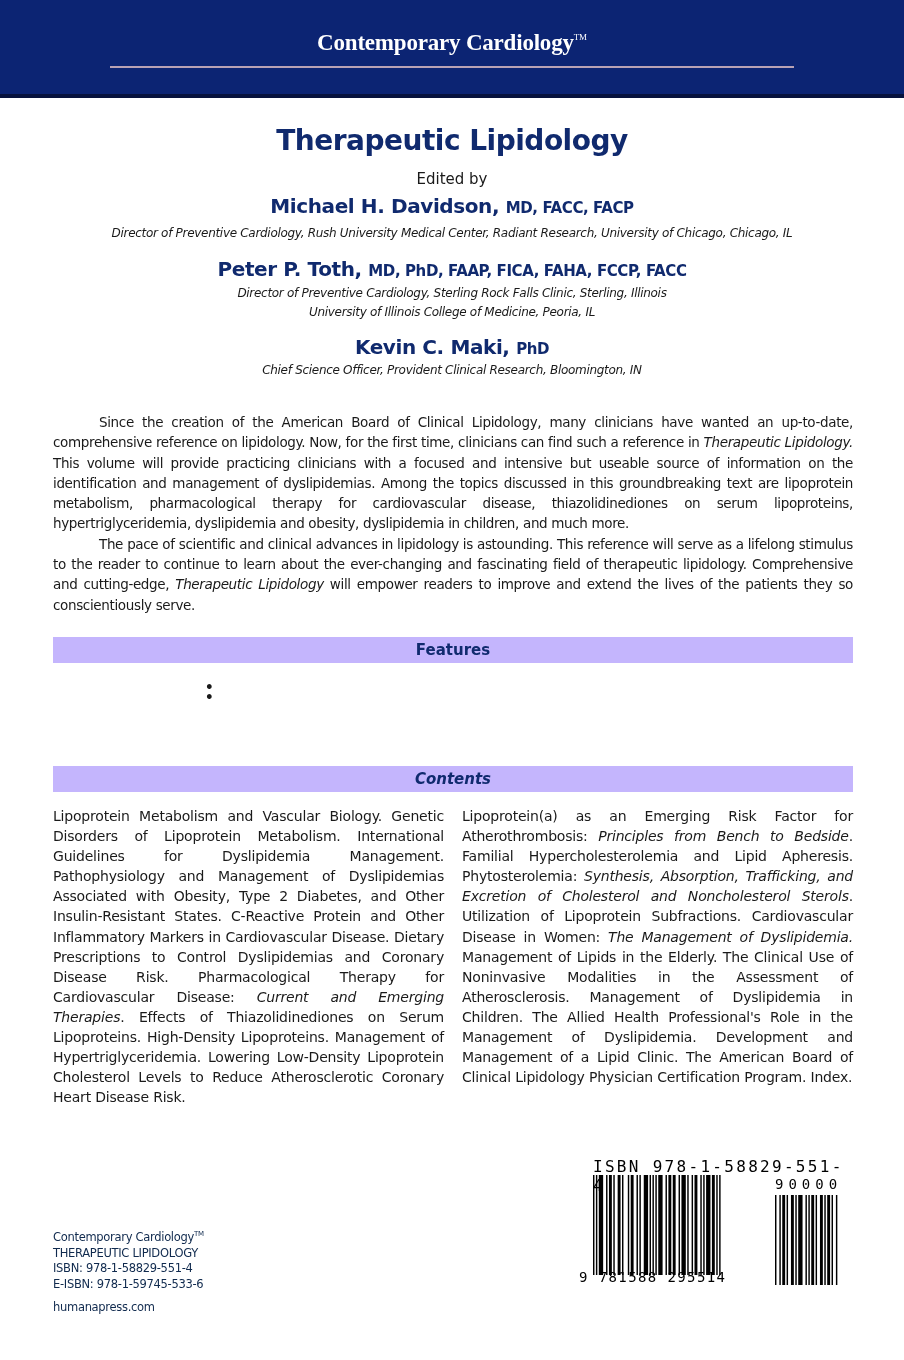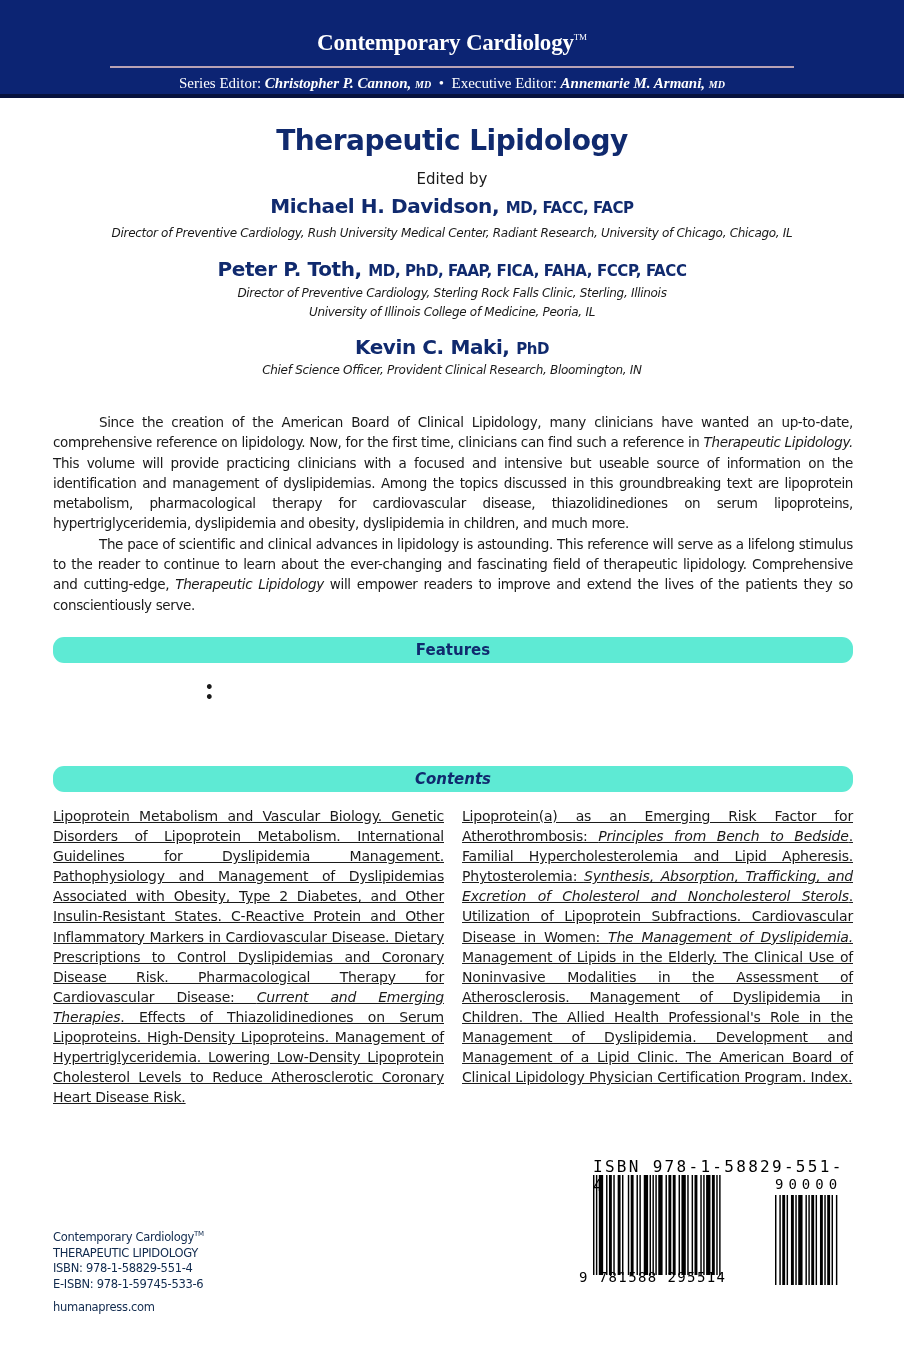--- a/index.html
+++ b/index.html
@@ -11,53 +11,44 @@
   .editors-line { position: absolute; top: 75px; width: 100%; text-align: center; font-family: "Liberation Serif", serif; font-size: 15px; color: #ffffff; white-space: nowrap; }
   .editors-line .nm { font-style: italic; font-weight: bold; }
   .editors-line .deg { font-style: italic; font-size: 10px; font-weight: bold; }
   .book-title { position: absolute; top: 124px; width: 100%; text-align: center; font-weight: bold; font-size: 28px; color: #102a6e; letter-spacing: -0.5px; }
   .edited-by { position: absolute; top: 170px; width: 100%; text-align: center; font-size: 15px; color: #1a1a1a; }
   .ed-name { position: absolute; width: 100%; text-align: center; font-weight: bold; font-size: 20px; color: #102a6e; letter-spacing: -0.4px; }
   .ed-name .cred { font-size: 15px; }
   .ed-aff { position: absolute; width: 100%; text-align: center; font-style: italic; font-size: 12px; color: #1a1a1a; letter-spacing: -0.3px; }
   .blurb { position: absolute; left: 53px; top: 412px; width: 800px; font-size: 13.5px; line-height: 20.3px; text-align: justify; letter-spacing: -0.35px; color: #1a1a1a; }
   .blurb p { margin: 0; text-indent: 46px; }
-  .band { position: absolute; left: 53px; width: 800px; height: 26px; background: #5eead4; text-align: center; font-weight: bold; font-size: 15px; line-height: 26px; color: #102a6e; border-radius: 11px; }
+  .band { position: absolute; left: 53px; width: 800px; height: 26px; background: #c4b5fd; text-align: center; font-weight: bold; font-size: 15px; line-height: 26px; color: #102a6e; }
   .features { position: absolute; left: 205px; top: 678px; width: 520px; margin: 0; padding: 0; list-style: none; font-weight: bold; font-size: 13.5px; line-height: 19px; letter-spacing: -0.3px; color: #1a1a1a; }
   .features li { position: relative; padding-left: 18px; margin-bottom: 10px; }
   .features li .bul { position: absolute; left: 0; top: 0; }
-  .contents-col { position: absolute; top: 806px; width: 391px; font-size: 14px; line-height: 20.1px; text-align: justify; letter-spacing: -0.2px; color: #1a1a1a; text-decoration: underline; }
+  .contents-col { position: absolute; top: 806px; width: 391px; font-size: 14px; line-height: 20.1px; text-align: justify; letter-spacing: -0.2px; color: #1a1a1a; }
   .col-left { left: 53px; }
   .col-right { left: 462px; }
   .colophon { position: absolute; left: 53px; top: 1227px; font-size: 11.5px; line-height: 15.5px; color: #102a4e; letter-spacing: -0.3px; }
   .colophon .tm { font-size: 7px; vertical-align: 5px; }
   .colophon .site { margin-top: 8px; }
   .barcode { position: absolute; left: 585px; top: 1157px; width: 270px; height: 130px; }
   .bc-text { font-family: "DejaVu Sans Mono", monospace; position: absolute; color: #000; }
   .isbn-label { left: 8px; top: 0; font-size: 16px; letter-spacing: 2.3px; }
   .price-code { left: 190px; top: 19px; font-size: 14px; letter-spacing: 5px; }
   .bc-digits { left: -6px; top: 112px; font-size: 14px; letter-spacing: 1.4px; background: transparent; }
   .bars-main { position: absolute; left: 8px; top: 18px; width: 160px; height: 112px; }
   .bars-addon { position: absolute; left: 190px; top: 38px; width: 80px; height: 90px; }
 </style>
 </head>
 <body>
 
 <div class="header">
   <div class="series-title"><span>Contemporary Cardiology</span><sup>TM</sup></div>
   <div class="header-rule"></div>
-  <div class="editors-line">
-    <span>Series Editor:</span>
-    <span class="nm">Christopher P. Cannon,</span>
-    <span class="deg">MD</span>
-    &nbsp;<span>•</span>&nbsp;
-    <span>Executive Editor:</span>
-    <span class="nm">Annemarie M. Armani,</span>
-    <span class="deg">MD</span>
-  </div>
 </div>
 
 <div class="book-title">Therapeutic Lipidology</div>
 <div class="edited-by">Edited by</div>
 
 <div class="ed-name" style="top:194px;"><span>Michael H. Davidson,</span> <span class="cred">MD, FACC, FACP</span></div>
 <div class="ed-aff" style="top:226px;">Director of Preventive Cardiology, Rush University Medical Center, Radiant Research, University of Chicago, Chicago, IL</div>
 
 <div class="ed-name" style="top:257px;"><span>Peter P. Toth,</span> <span class="cred">MD, PhD, FAAP, FICA, FAHA, FCCP, FACC</span></div>
 <div class="ed-aff" style="top:286px;">Director of Preventive Cardiology, Sterling Rock Falls Clinic, Sterling, Illinois</div>

